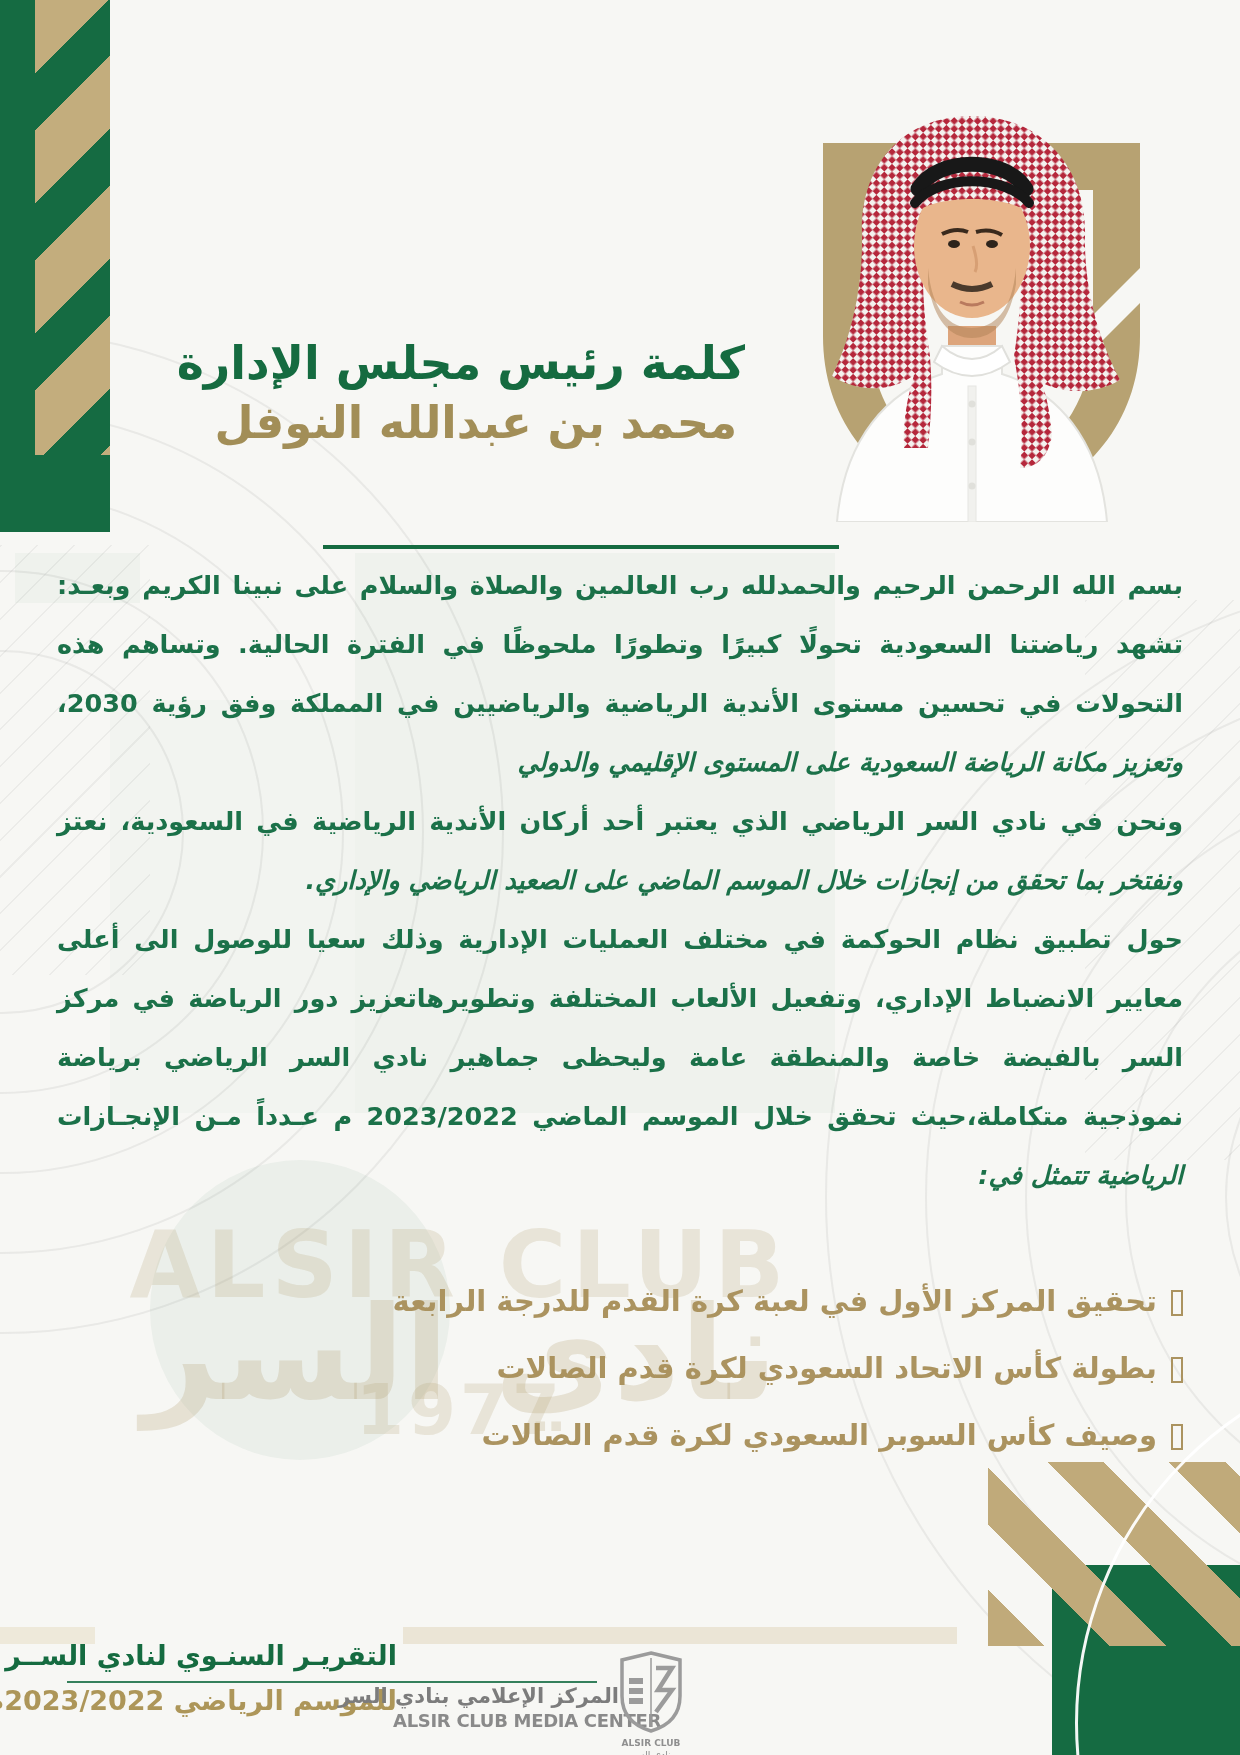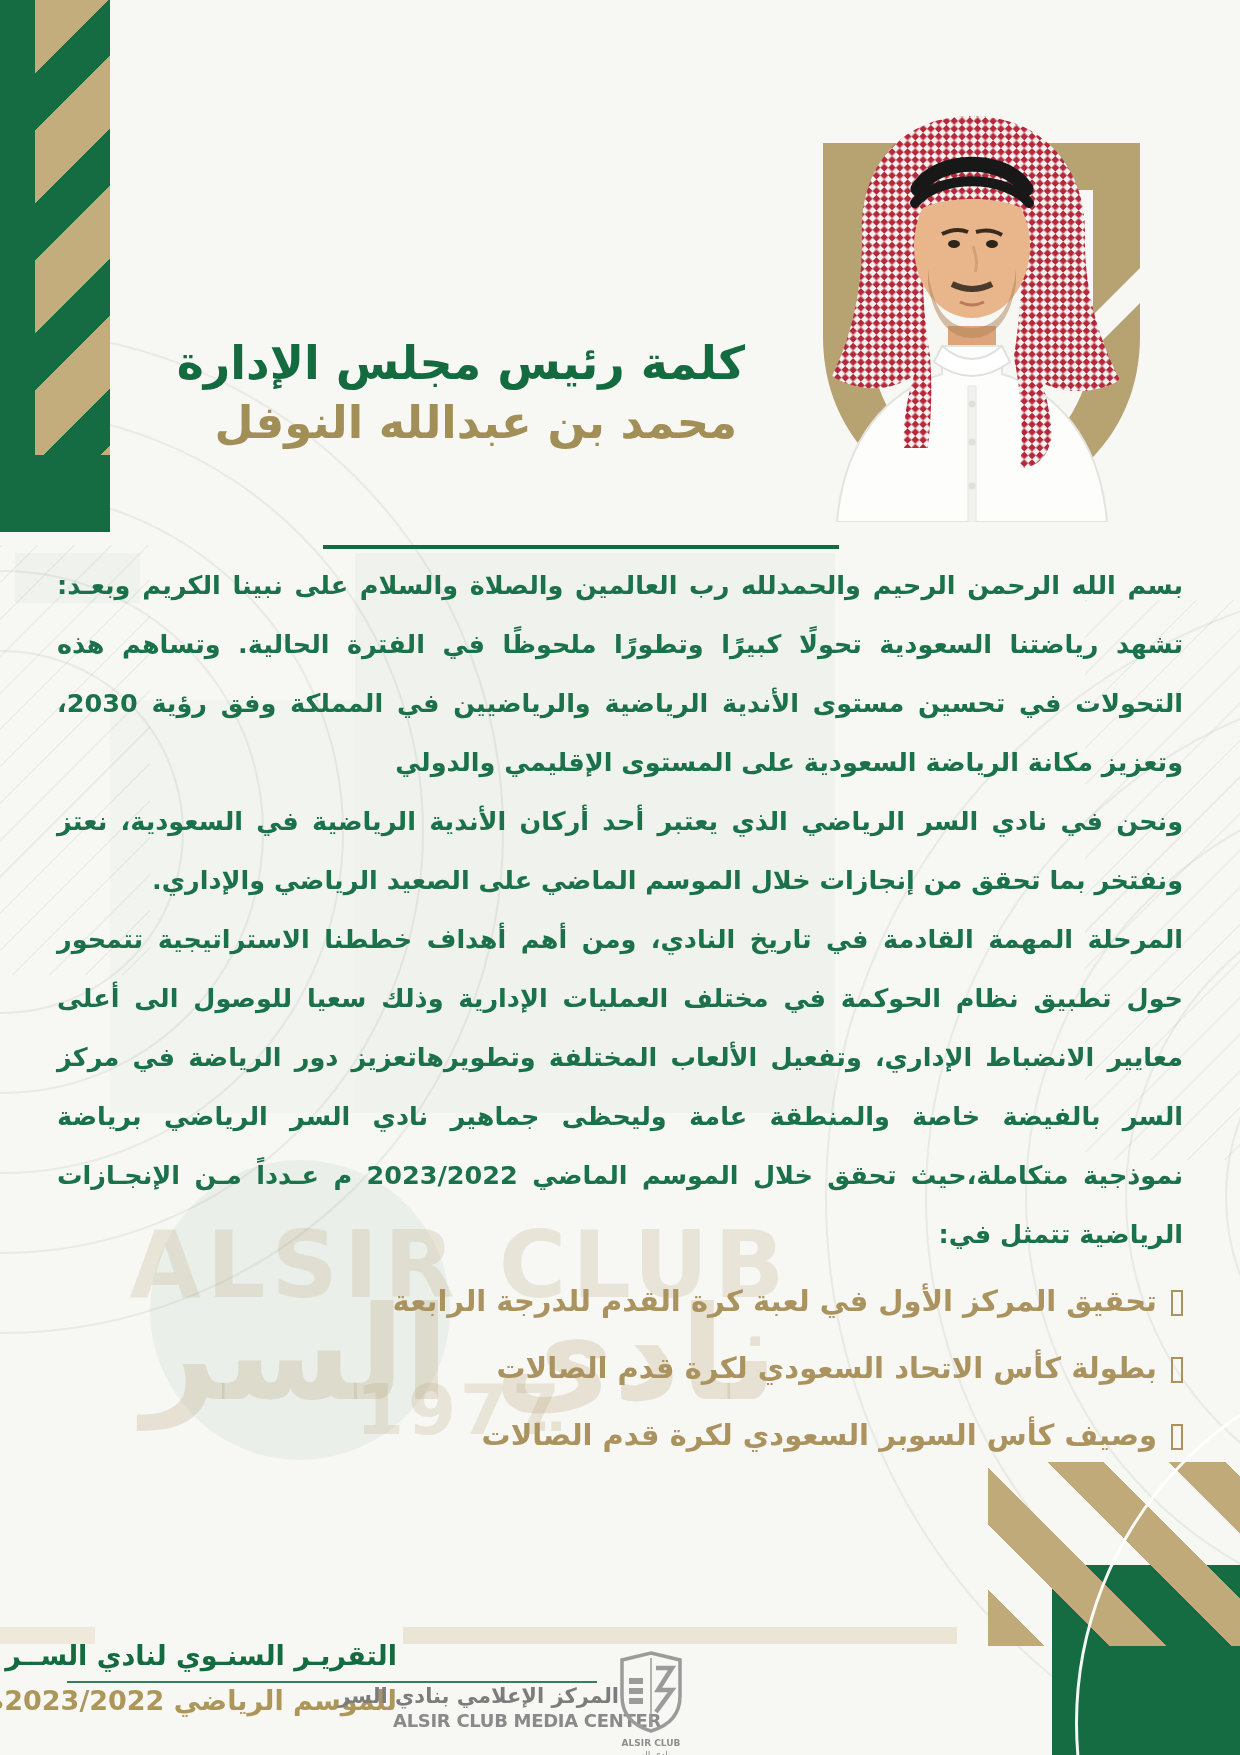--- a/index.html
+++ b/index.html
@@ -30,21 +30,21 @@
   
   .main-title{position:absolute; right:495px; top:336px; direction:rtl; white-space:nowrap;
     color:#156b40; font-size:46px; font-weight:700;margin-left:28px;}
   .person-name{position:absolute; right:503px; top:396px; direction:rtl; white-space:nowrap;
     color:#a28e57; font-size:45px; font-weight:700;}
   .title-underline{position:absolute; left:323px; top:545px; width:516px; height:4px; background:#156b40;}
   
   .body-text{position:absolute; left:57px; top:556px; width:1126px; direction:rtl;
     color:#1b7149; font-size:25.5px; font-weight:700;}
   .line{height:59px; line-height:59px; text-align:justify; text-align-last:justify; white-space:normal;}
-  .line.short{text-align:left; text-align-last:right;}
+  .line.short{text-align:left; text-align-last:right;font-style:italic;}
   .bullets{position:absolute; left:57px; top:1268px; width:1126px; direction:rtl;
     color:#ab935f; font-size:29px; font-weight:700;}
   .bullet{height:67px; line-height:67px; text-align:right;}
   .tofu{display:inline-block; width:12px; height:26px; border:2px solid #ab935f;
     margin-left:14px; vertical-align:middle; box-sizing:border-box;}
   
   .photo{position:absolute; left:752px; top:86px; width:426px; height:436px;}
   
   .strip-right{position:absolute; left:403px; top:1627px; width:554px; height:17px; background:#ebe5d6;}
   .strip-left{position:absolute; left:0; top:1627px; width:95px; height:17px; background:#eee9da;}
@@ -143,21 +143,20 @@
   <div class="person-name">محمد بن عبدالله النوفل</div>
   <div class="title-underline"></div>
 
   <div class="body-text">
     <div class="line">بسم الله الرحمن الرحيم والحمدلله رب العالمين والصلاة والسلام على نبينا الكريم وبعـد:</div>
     <div class="line">تشهد رياضتنا السعودية تحولًا كبيرًا وتطورًا ملحوظًا في الفترة الحالية. وتساهم هذه</div>
     <div class="line">التحولات في تحسين مستوى الأندية الرياضية والرياضيين في المملكة وفق رؤية 2030،</div>
     <div class="line short">وتعزيز مكانة الرياضة السعودية على المستوى الإقليمي والدولي</div>
     <div class="line">ونحن في نادي السر الرياضي الذي يعتبر أحد أركان الأندية الرياضية في السعودية، نعتز</div>
     <div class="line short">ونفتخر بما تحقق من إنجازات خلال الموسم الماضي على الصعيد الرياضي والإداري.</div>
-    <div class="line">المرحلة المهمة القادمة في تاريخ النادي، ومن أهم أهداف خططنا الاستراتيجية تتمحور</div>
     <div class="line">حول تطبيق نظام الحوكمة في مختلف العمليات الإدارية وذلك سعيا للوصول الى أعلى</div>
     <div class="line">معايير الانضباط الإداري، وتفعيل الألعاب المختلفة وتطويرهاتعزيز دور الرياضة في مركز</div>
     <div class="line">السر بالفيضة خاصة والمنطقة عامة وليحظى جماهير نادي السر الرياضي برياضة</div>
     <div class="line">نموذجية متكاملة،حيث تحقق خلال الموسم الماضي 2023/2022 م عـدداً مـن الإنجـازات</div>
     <div class="line short">الرياضية تتمثل في:</div>
   </div>
 
   <div class="bullets">
     <div class="bullet"><span class="tofu"></span><span>تحقيق المركز الأول في لعبة كرة القدم للدرجة الرابعة</span></div>
     <div class="bullet"><span class="tofu"></span><span>بطولة كأس الاتحاد السعودي لكرة قدم الصالات</span></div>

